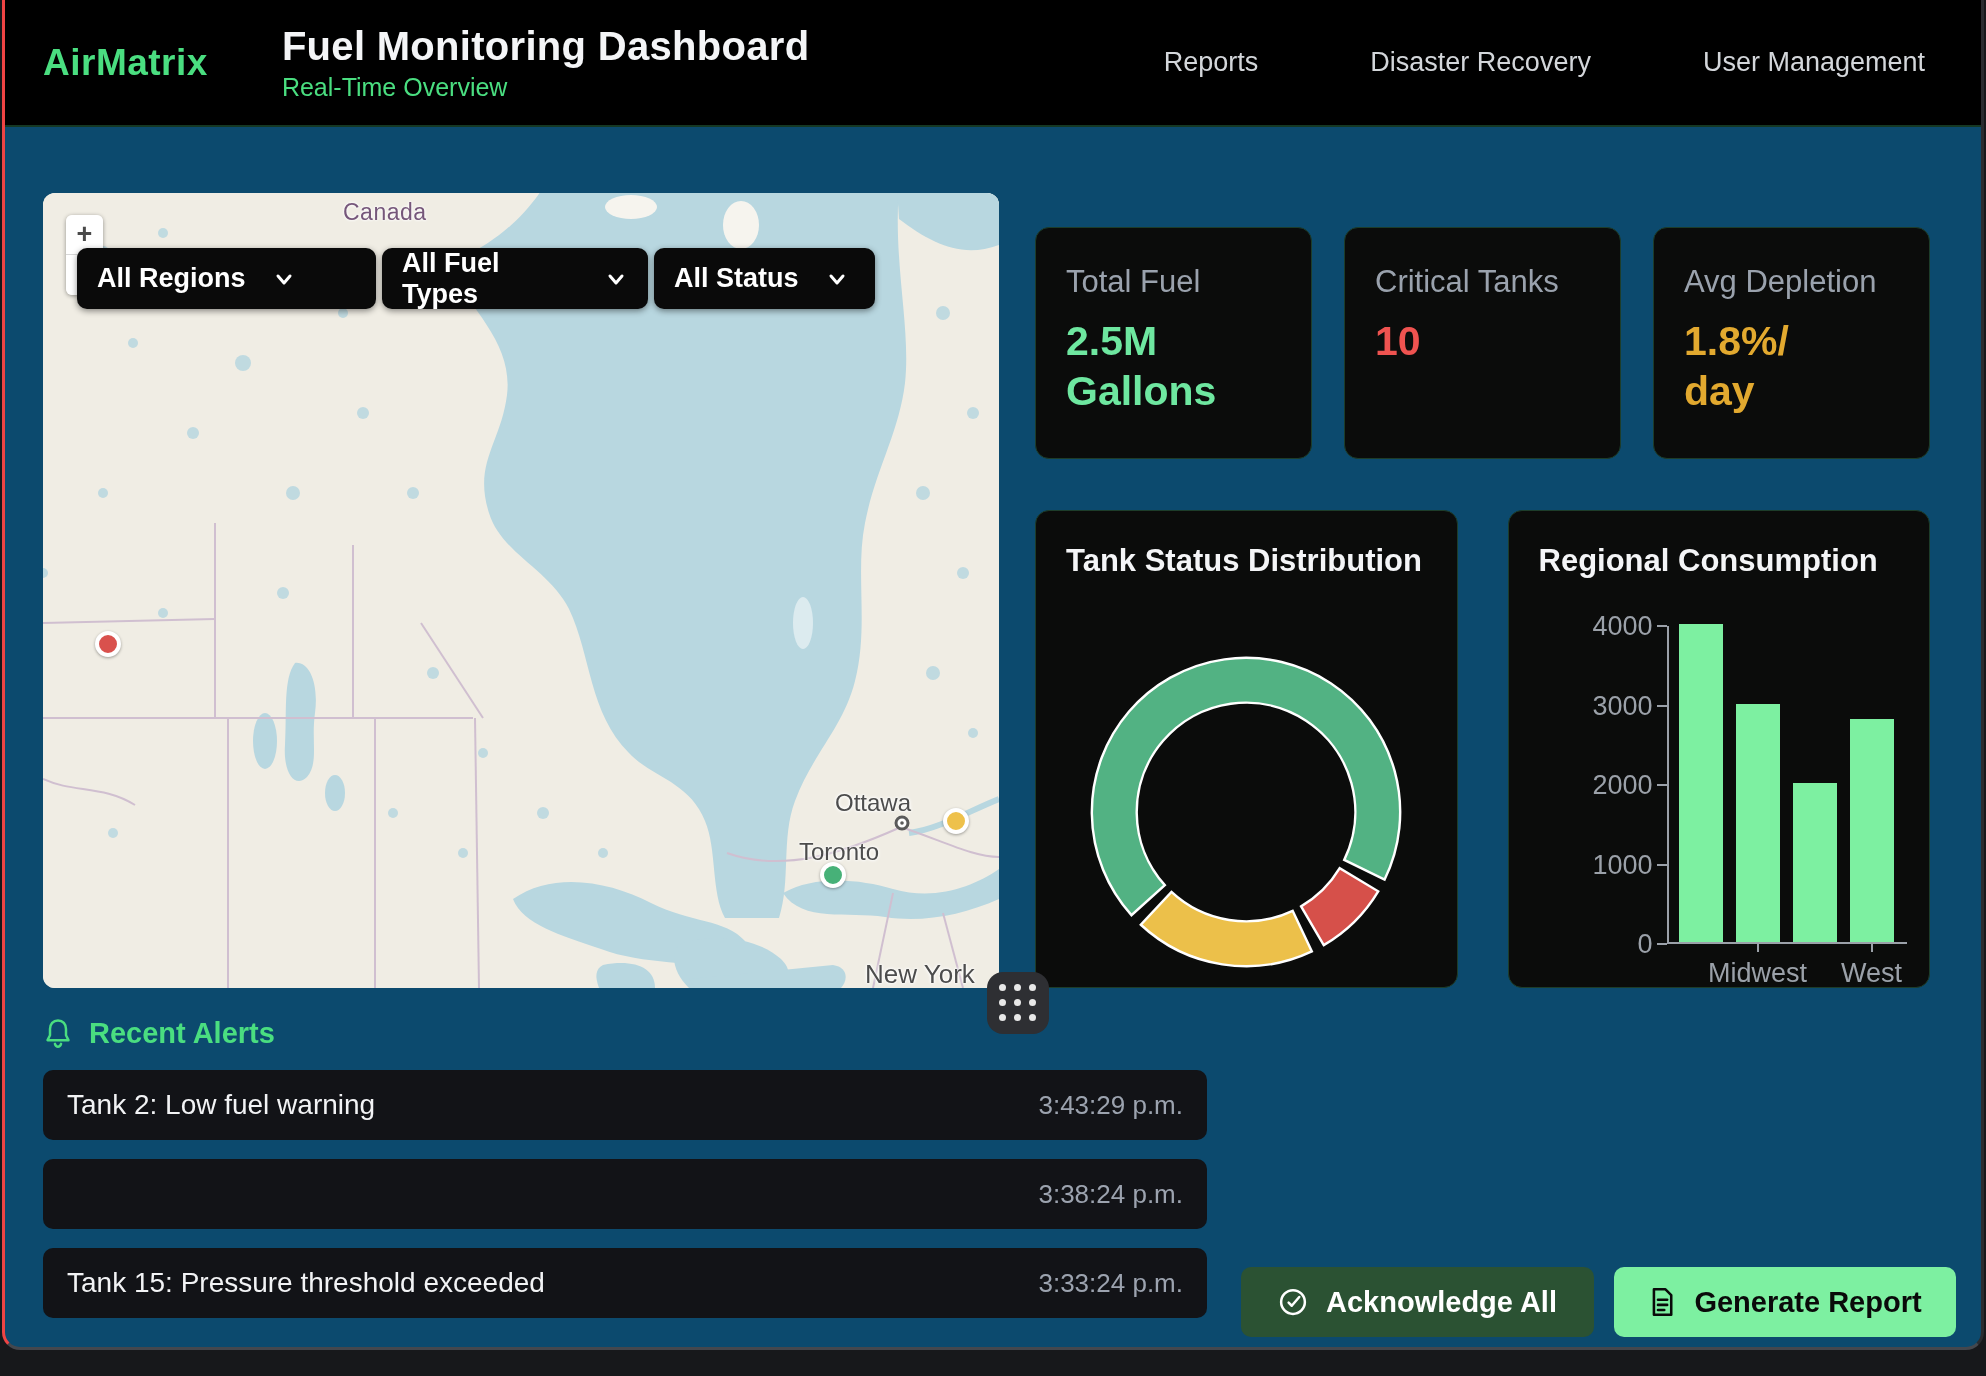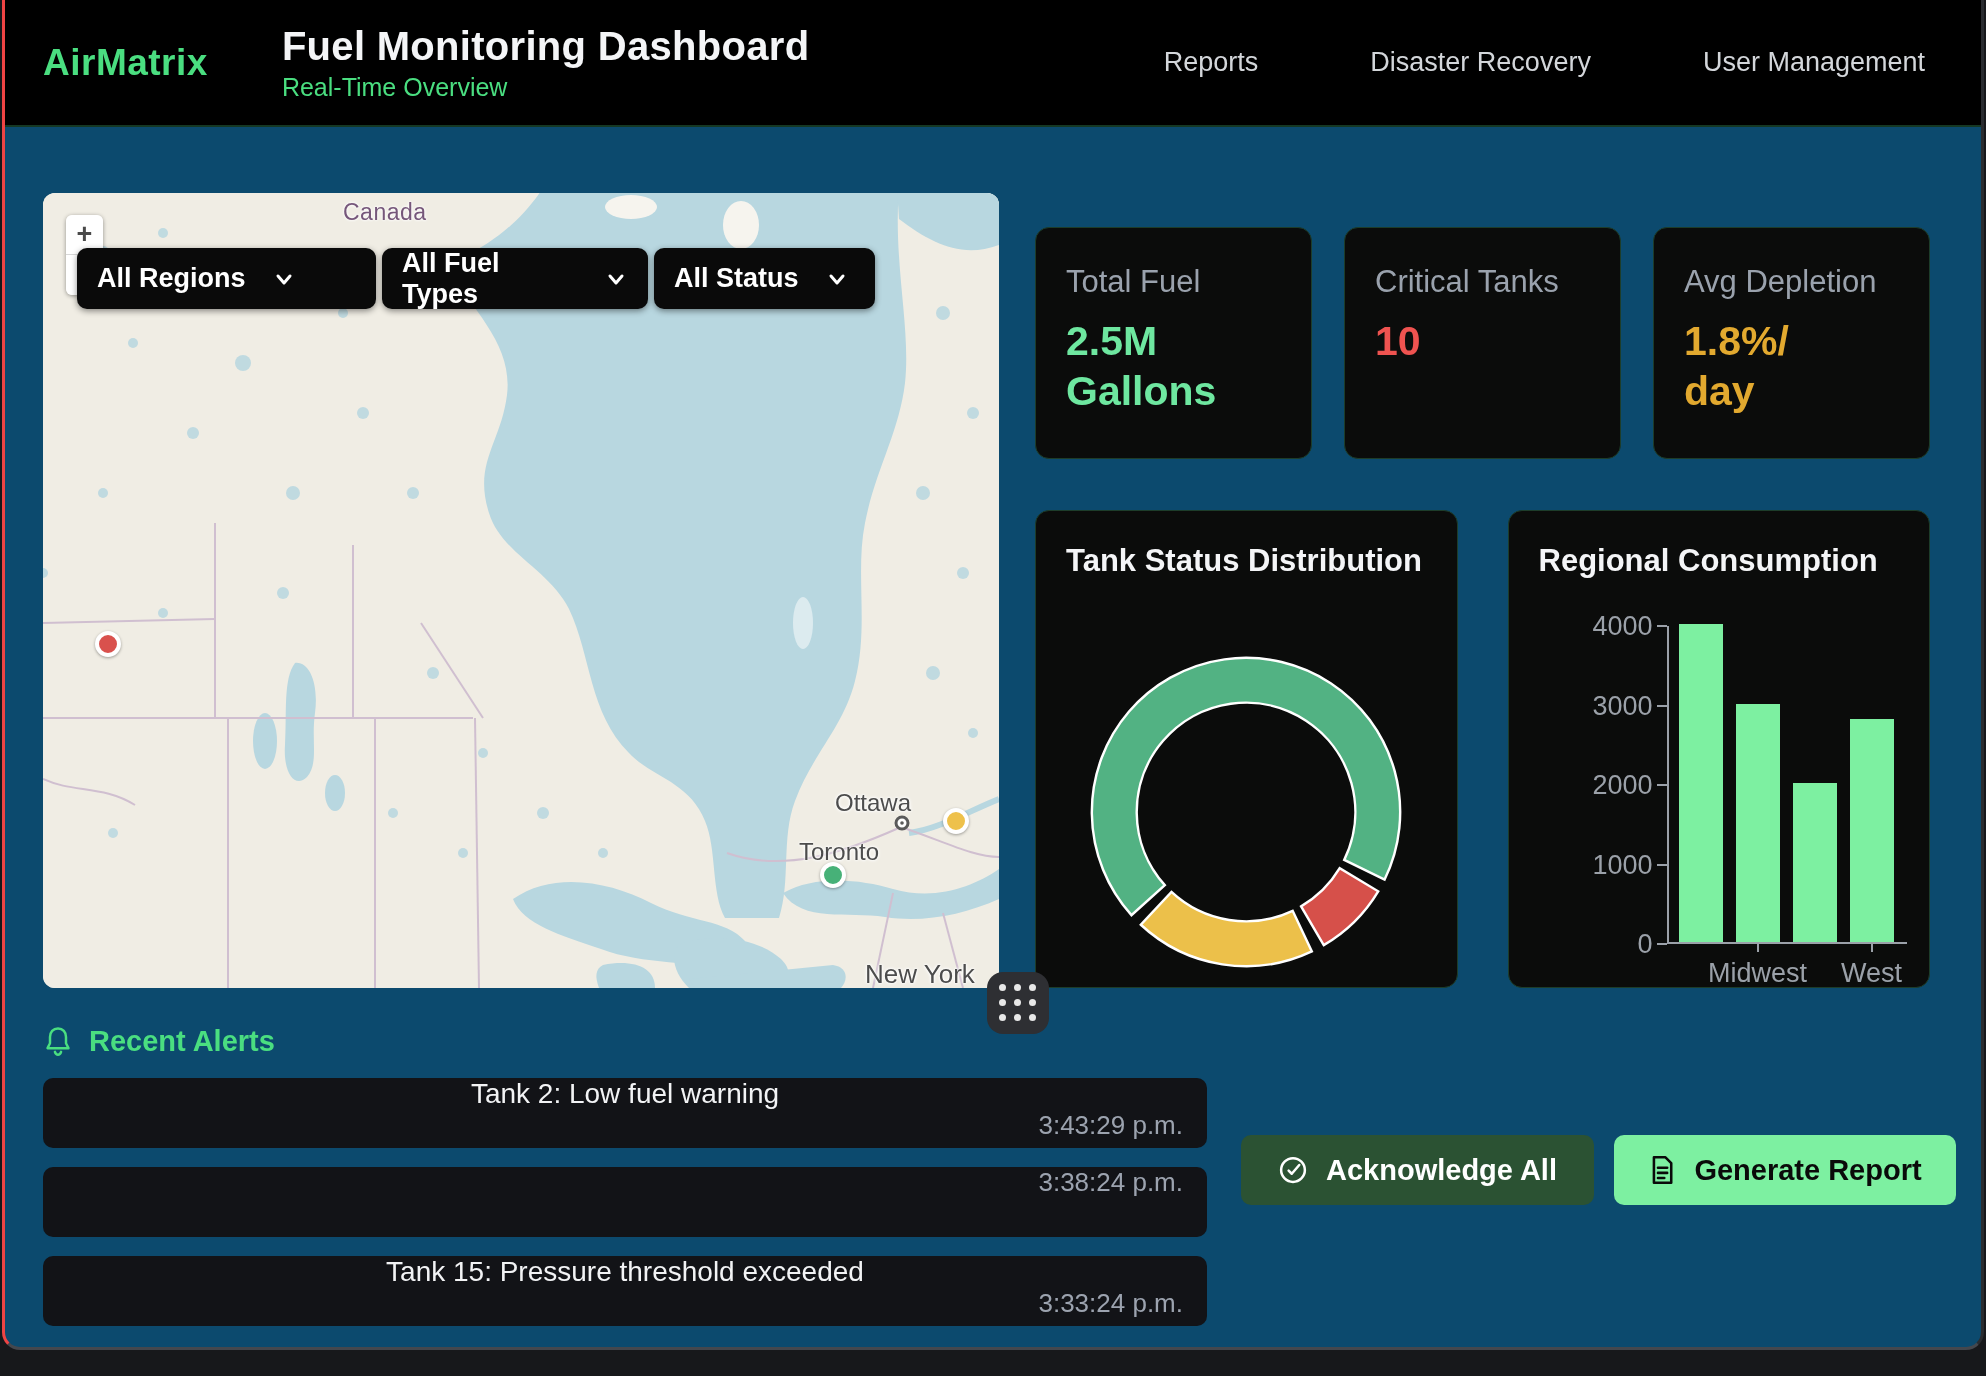--- a/index.html
+++ b/index.html
@@ -46,25 +46,25 @@
   .donut { display:block; width:322px; height:322px; margin:72px auto 0; }
 
   .bar-plot { position:absolute; left:158px; top:115px; width:240px; height:318px; border-left:2px solid #9ba1a9; border-bottom:2px solid #9ba1a9; }
   .bar { position:absolute; bottom:0; width:44px; }
   .ytick { position:absolute; right:calc(100% + 16px); transform:translateY(-50%); font-size:27px; color:#9ba1a9; white-space:nowrap; }
   .ytickmark { position:absolute; left:-12px; width:10px; height:2px; background:#9ba1a9; transform:translateY(-50%); }
   .xtick { position:absolute; top:calc(100% + 16px); transform:translateX(-50%); font-size:27px; color:#9ba1a9; white-space:nowrap; }
   .xtickmark { position:absolute; top:100%; width:2px; height:10px; background:#9ba1a9; transform:translateX(-50%); }
 
   
-  .bottom { display:flex; padding:0 38px; margin-top:37px; }
+  .bottom { display:flex; padding:0 38px; margin-top:29px;align-items:flex-end; }
   .alerts-col { width:1164px; flex:none; }
   .alerts-header { display:flex; align-items:center; gap:16px; margin-bottom:20px; }
   .alerts-title { font-size:29px; font-weight:bold; color:#4ade80; }
-  .alert-row { display:flex; align-items:center; height:70px; background:#121317; border-radius:10px; padding:0 24px; margin-bottom:19px;flex-direction:column; }
+  .alert-row { display:flex; align-items:center; height:70px; background:#121317; border-radius:10px; padding:0 24px; margin-bottom:19px; }
   .alert-text { font-size:28px; color:#f2f3f5; }
   .alert-time { margin-left:auto; font-size:26px; color:#9ca3af; }
   .actions-col { margin-left:34px; margin-top:110px; display:flex; gap:20px; align-items:flex-start; }
   .btn { display:flex; align-items:center; justify-content:center; gap:18px; height:70px; border:none; border-radius:10px; font-size:29px; font-weight:bold; cursor:pointer; font-family:inherit; }
   .btn-ack { width:353px; background:#2b5233; color:#fff; }
   .btn-report { width:342px; background:#7df0a1; color:#0a0a0a; }
 </style>
 </head>
 <body>
 

